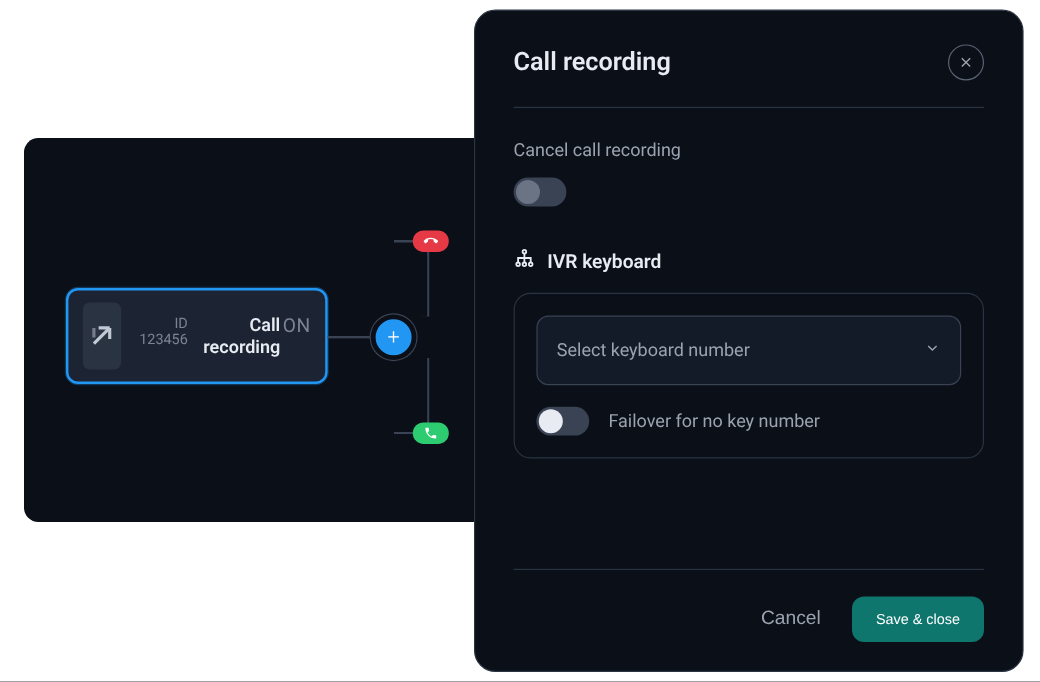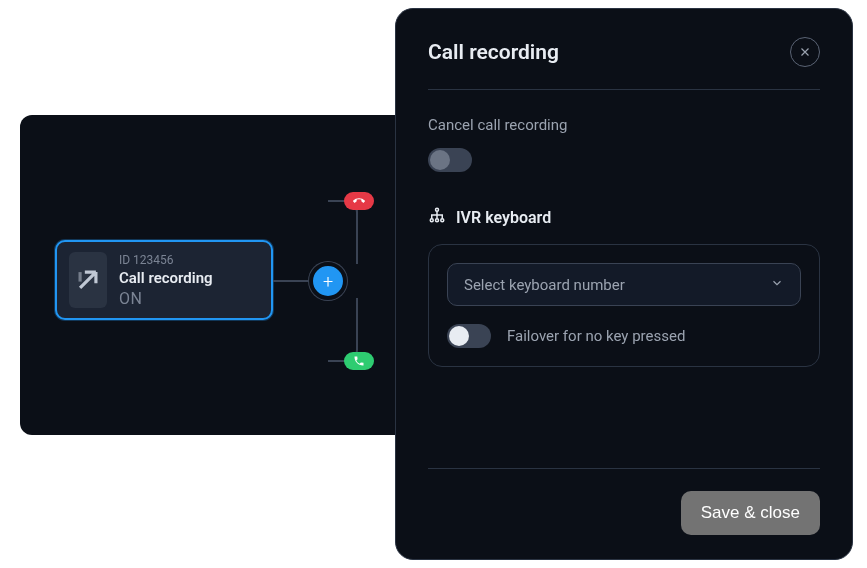--- a/index.html
+++ b/index.html
@@ -42,21 +42,21 @@
 .node-icon {
   width: 38px;
   height: 56px;
   background: #2a3342;
   border-radius: 6px;
   display: flex;
   align-items: center;
   justify-content: center;
   color: #c0c8d4;
 }
-.node-text { display: flex; flex-direction: column; gap: 2px; }
+.node-text { display: flex; gap: 2px; text-align: right; }
 .node-id { font-size: 12px; color: #7b8494; }
 .node-title { font-size: 15px; font-weight: 600; color: #e8ecf2; }
 .node-status { font-size: 16px; color: #7b8494; letter-spacing: 0.5px; }
 
 
 .connector-h {
   position: absolute;
   left: 273px;
   top: 280px;
   width: 36px;
@@ -181,21 +181,21 @@
 }
 .ivr-header svg { width: 18px; height: 18px; }
 
 .ivr-box {
   border: 1px solid #2a3342;
   border-radius: 14px;
   padding: 18px;
 }
 .select {
   width: 100%;
-  height: 43px;
+  height: 58px;
   background: #131a28;
   border: 1px solid #3a4354;
   border-radius: 10px;
   padding: 0 16px;
   display: flex;
   align-items: center;
   justify-content: space-between;
   color: #9ba3b0;
   font-size: 15px;
   cursor: pointer;
@@ -218,24 +218,24 @@
 }
 .btn-cancel {
   background: transparent;
   border: none;
   color: #9ba3b0;
   font-size: 16px;
   cursor: pointer;
   padding: 10px 8px;
 }
 .btn-primary {
-  background: #737373;
+  background: #0f766e;
   border: none;
   color: #fff;
-  font-size: 17px;
+  font-size: 12px;
   font-weight: 500;
   padding: 12px 20px;
   border-radius: 10px;
   cursor: pointer;
 }
 </style>
 </head>
 <body>
 
 <div class="canvas"></div>
@@ -305,21 +305,22 @@
         <span>
           <svg viewBox="0 0 24 24" fill="none" stroke="#9ba3b0" stroke-width="2">
               <path d="M6 9l6 6 6-6"></path>
             </svg>
         </span>
       </div>
       <div class="failover-row">
         <div class="toggle light">
           <div class="toggle-knob"></div>
         </div>
-        <div class="failover-label">Failover for no key pressed</div>
+        <div class="failover-label">Failover for no key number</div>
       </div>
     </div>
   </div>
 
   <div class="modal-footer">
+    <button class="btn-cancel">Cancel</button>
     <button class="btn-primary">Save &amp; close</button>
   </div>
 </div>
 
 </body></html>

